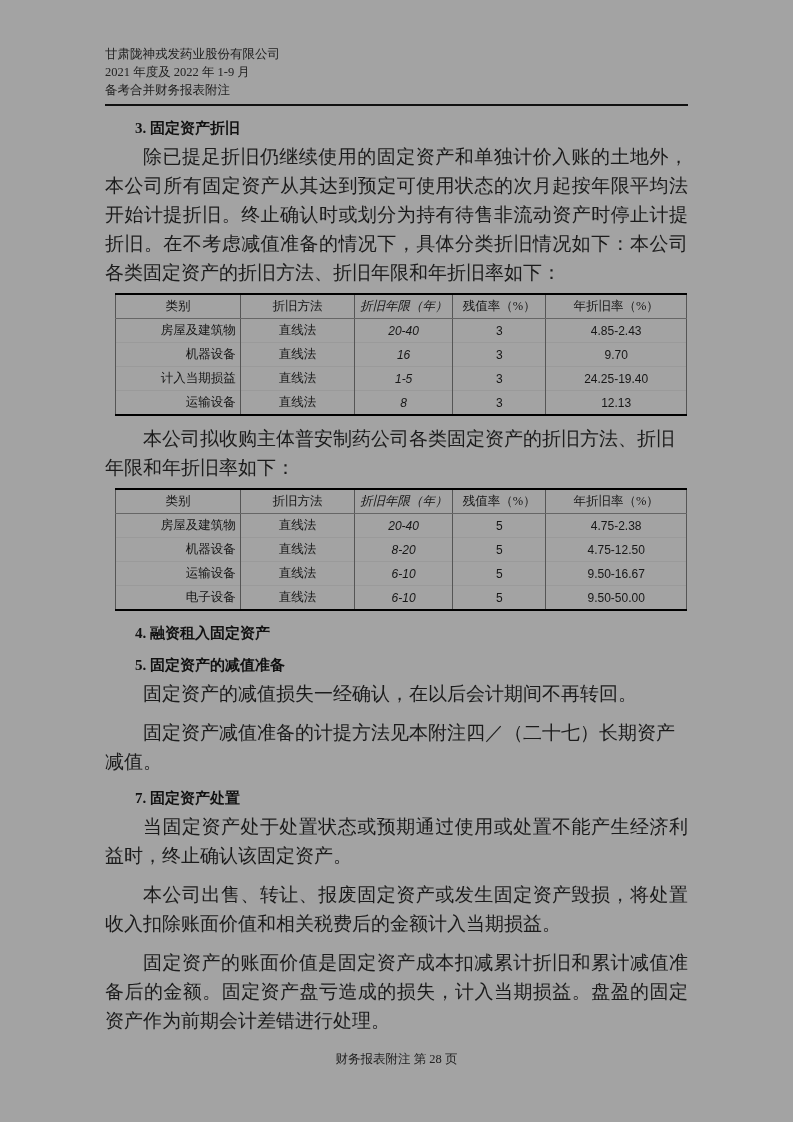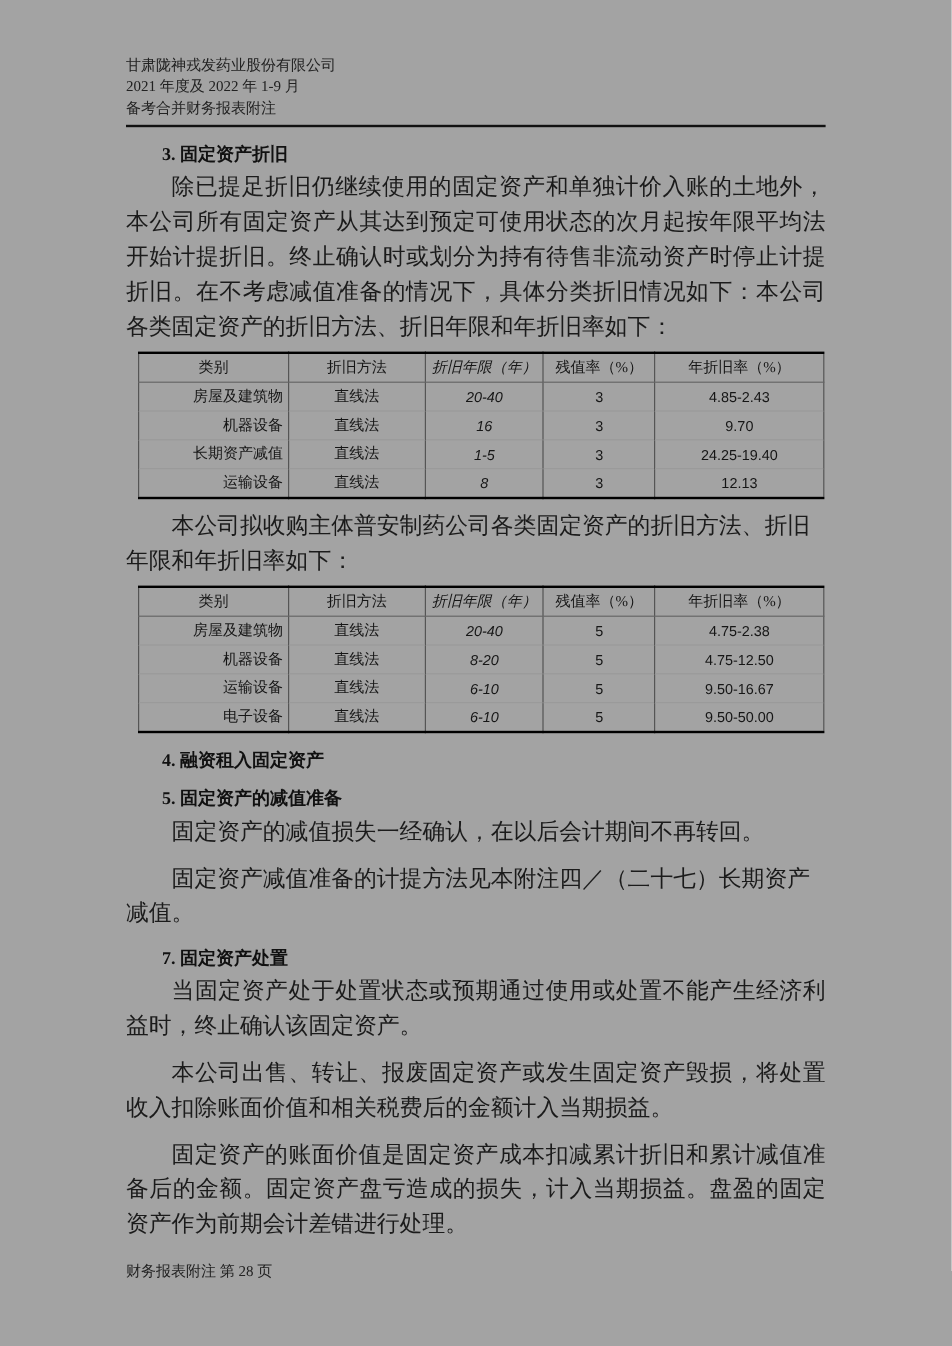--- a/index.html
+++ b/index.html
@@ -70,21 +70,21 @@
   table.dep-table .c3 { width:16%; }
   table.dep-table .c4 { width:25%; }
   table.dep-table tbody td.c0 { text-align:right; padding-left:7px; }
   table.dep-table td.c2, table.dep-table td.c3, table.dep-table td.c4 {
     font-family:"Liberation Sans","DejaVu Sans",sans-serif;
     font-size:12px;
   }
   
   .doc-footer {
     margin-top:16px;
-    text-align:left;
+    text-align:center;
     font-size:12.5px;
     color:#222;
   }
 </style>
 </head>
 <body>
 
 <div class="page">
 
   <header class="doc-header">
@@ -118,21 +118,21 @@
             <td class="c4">4.85-2.43</td>
           </tr>
           <tr>
             <td class="c0">机器设备</td>
             <td class="c1">直线法</td>
             <td class="c2">16</td>
             <td class="c3">3</td>
             <td class="c4">9.70</td>
           </tr>
           <tr>
-            <td class="c0">长期资产减值</td>
+            <td class="c0">计入当期损益</td>
             <td class="c1">直线法</td>
             <td class="c2">1-5</td>
             <td class="c3">3</td>
             <td class="c4">24.25-19.40</td>
           </tr>
           <tr>
             <td class="c0">运输设备</td>
             <td class="c1">直线法</td>
             <td class="c2">8</td>
             <td class="c3">3</td>

